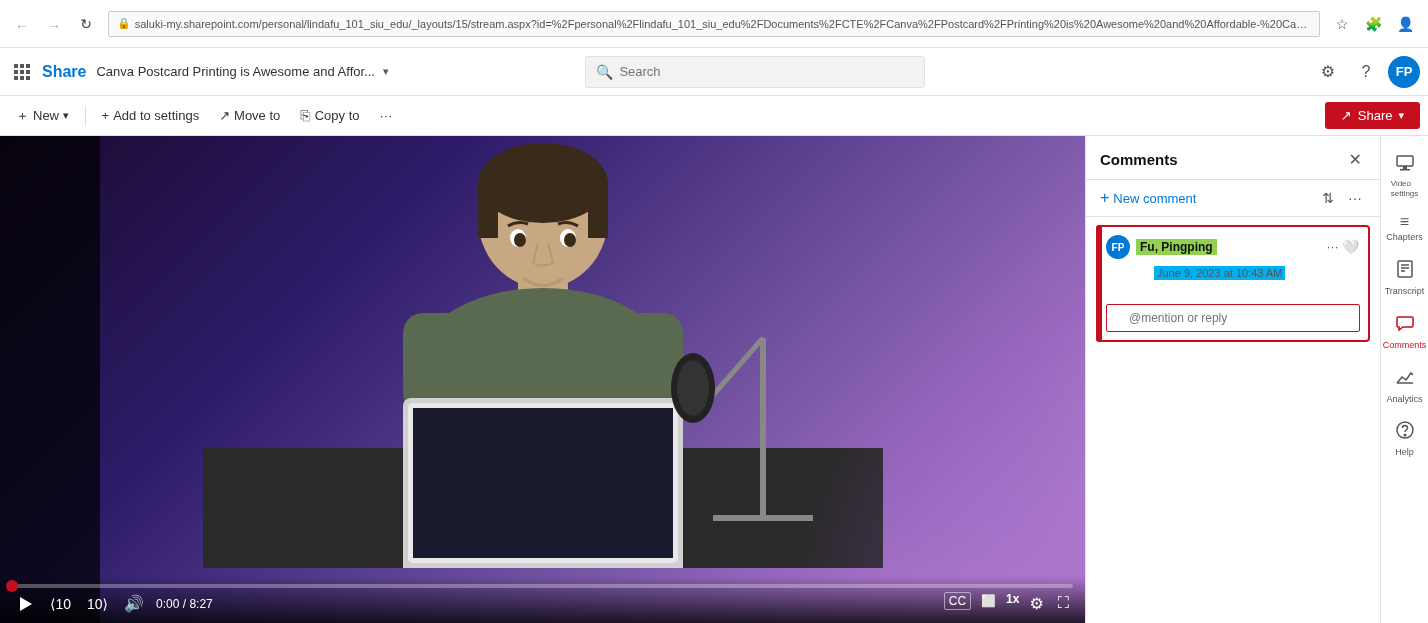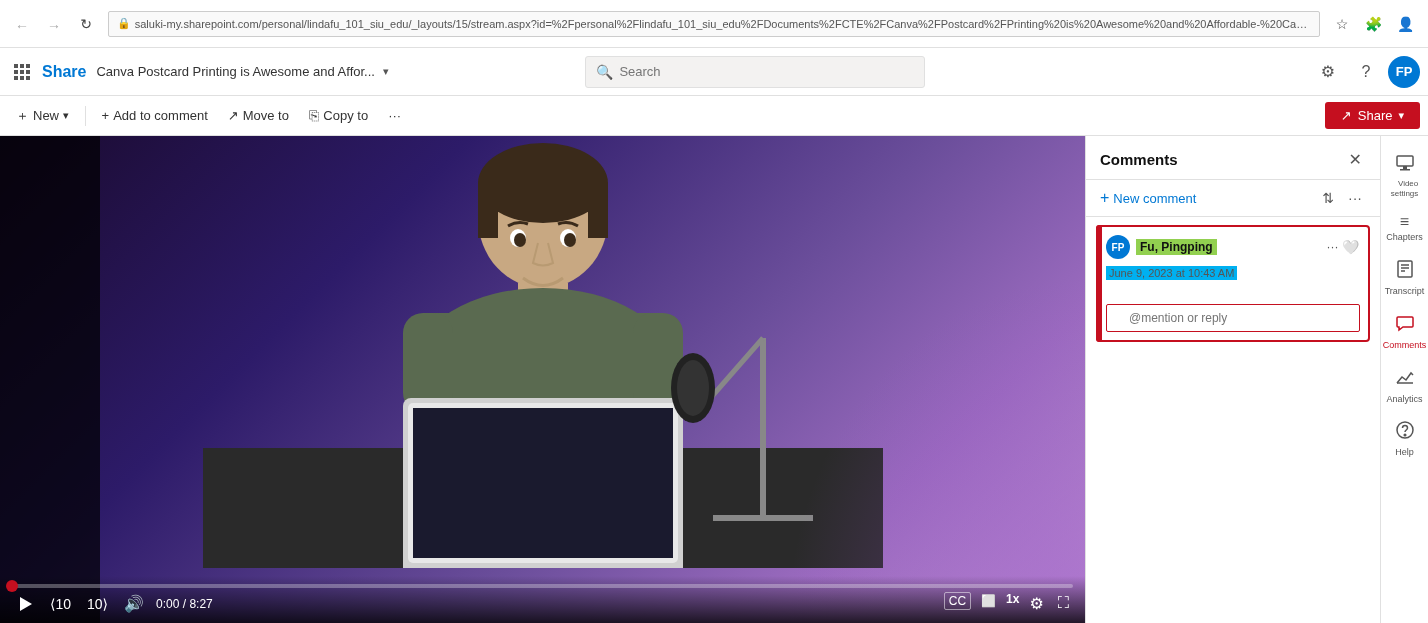--- a/index.html
+++ b/index.html
@@ -309,20 +309,21 @@
       margin-bottom: 4px;
       display: inline-block;
     }
     .comment-time {
       font-size: 11px; color: #555;
       background: #ffff00;
       padding: 1px 3px;
     }
     .comment-time.cyan {
       background: #00b0f0;
+      margin-left: 48px;
     }
     .reply-input {
       margin-top: 24px;
       border: 1px solid #c50f1f;
       border-radius: 2px;
       padding: 6px 22px;
       width: 100%;
       font-size: 12px;
       color: #555;
       outline: none;
@@ -352,21 +353,21 @@
     .sidebar-icon-item.active .sidebar-icon-label { color: #c50f1f; }
     .sidebar-icon {
       font-size: 18px;
       color: #555;
       margin-bottom: 2px;
     }
     .sidebar-icon-item.active .sidebar-icon { color: #c50f1f; }
     .sidebar-icon-label {
       font-size: 9px;
       color: #555;
-      text-align: right;
+      text-align: left;
       line-height: 1.2;
     }
 
     
     .video-dark-sides {
       position: absolute;
       top: 0; left: 0;
       width: 100px;
       height: 100%;
       background: rgba(0,0,0,0.7);
@@ -432,21 +433,21 @@
 
 <div class="toolbar">
   <button class="toolbar-btn">
     <span>＋</span>
     <span>New</span>
     <span style="font-size:11px;">▾</span>
   </button>
   <div class="toolbar-divider"></div>
   <button class="toolbar-btn">
     <span>+</span>
-    <span>Add to comment</span>
+    <span>Add to settings</span>
   </button>
   <button class="toolbar-btn">
     <span>↗</span>
     <span>Move to</span>
   </button>
   <button class="toolbar-btn">
     <span>⎘</span>
     <span>Copy to</span>
   </button>
   <button class="toolbar-btn">

